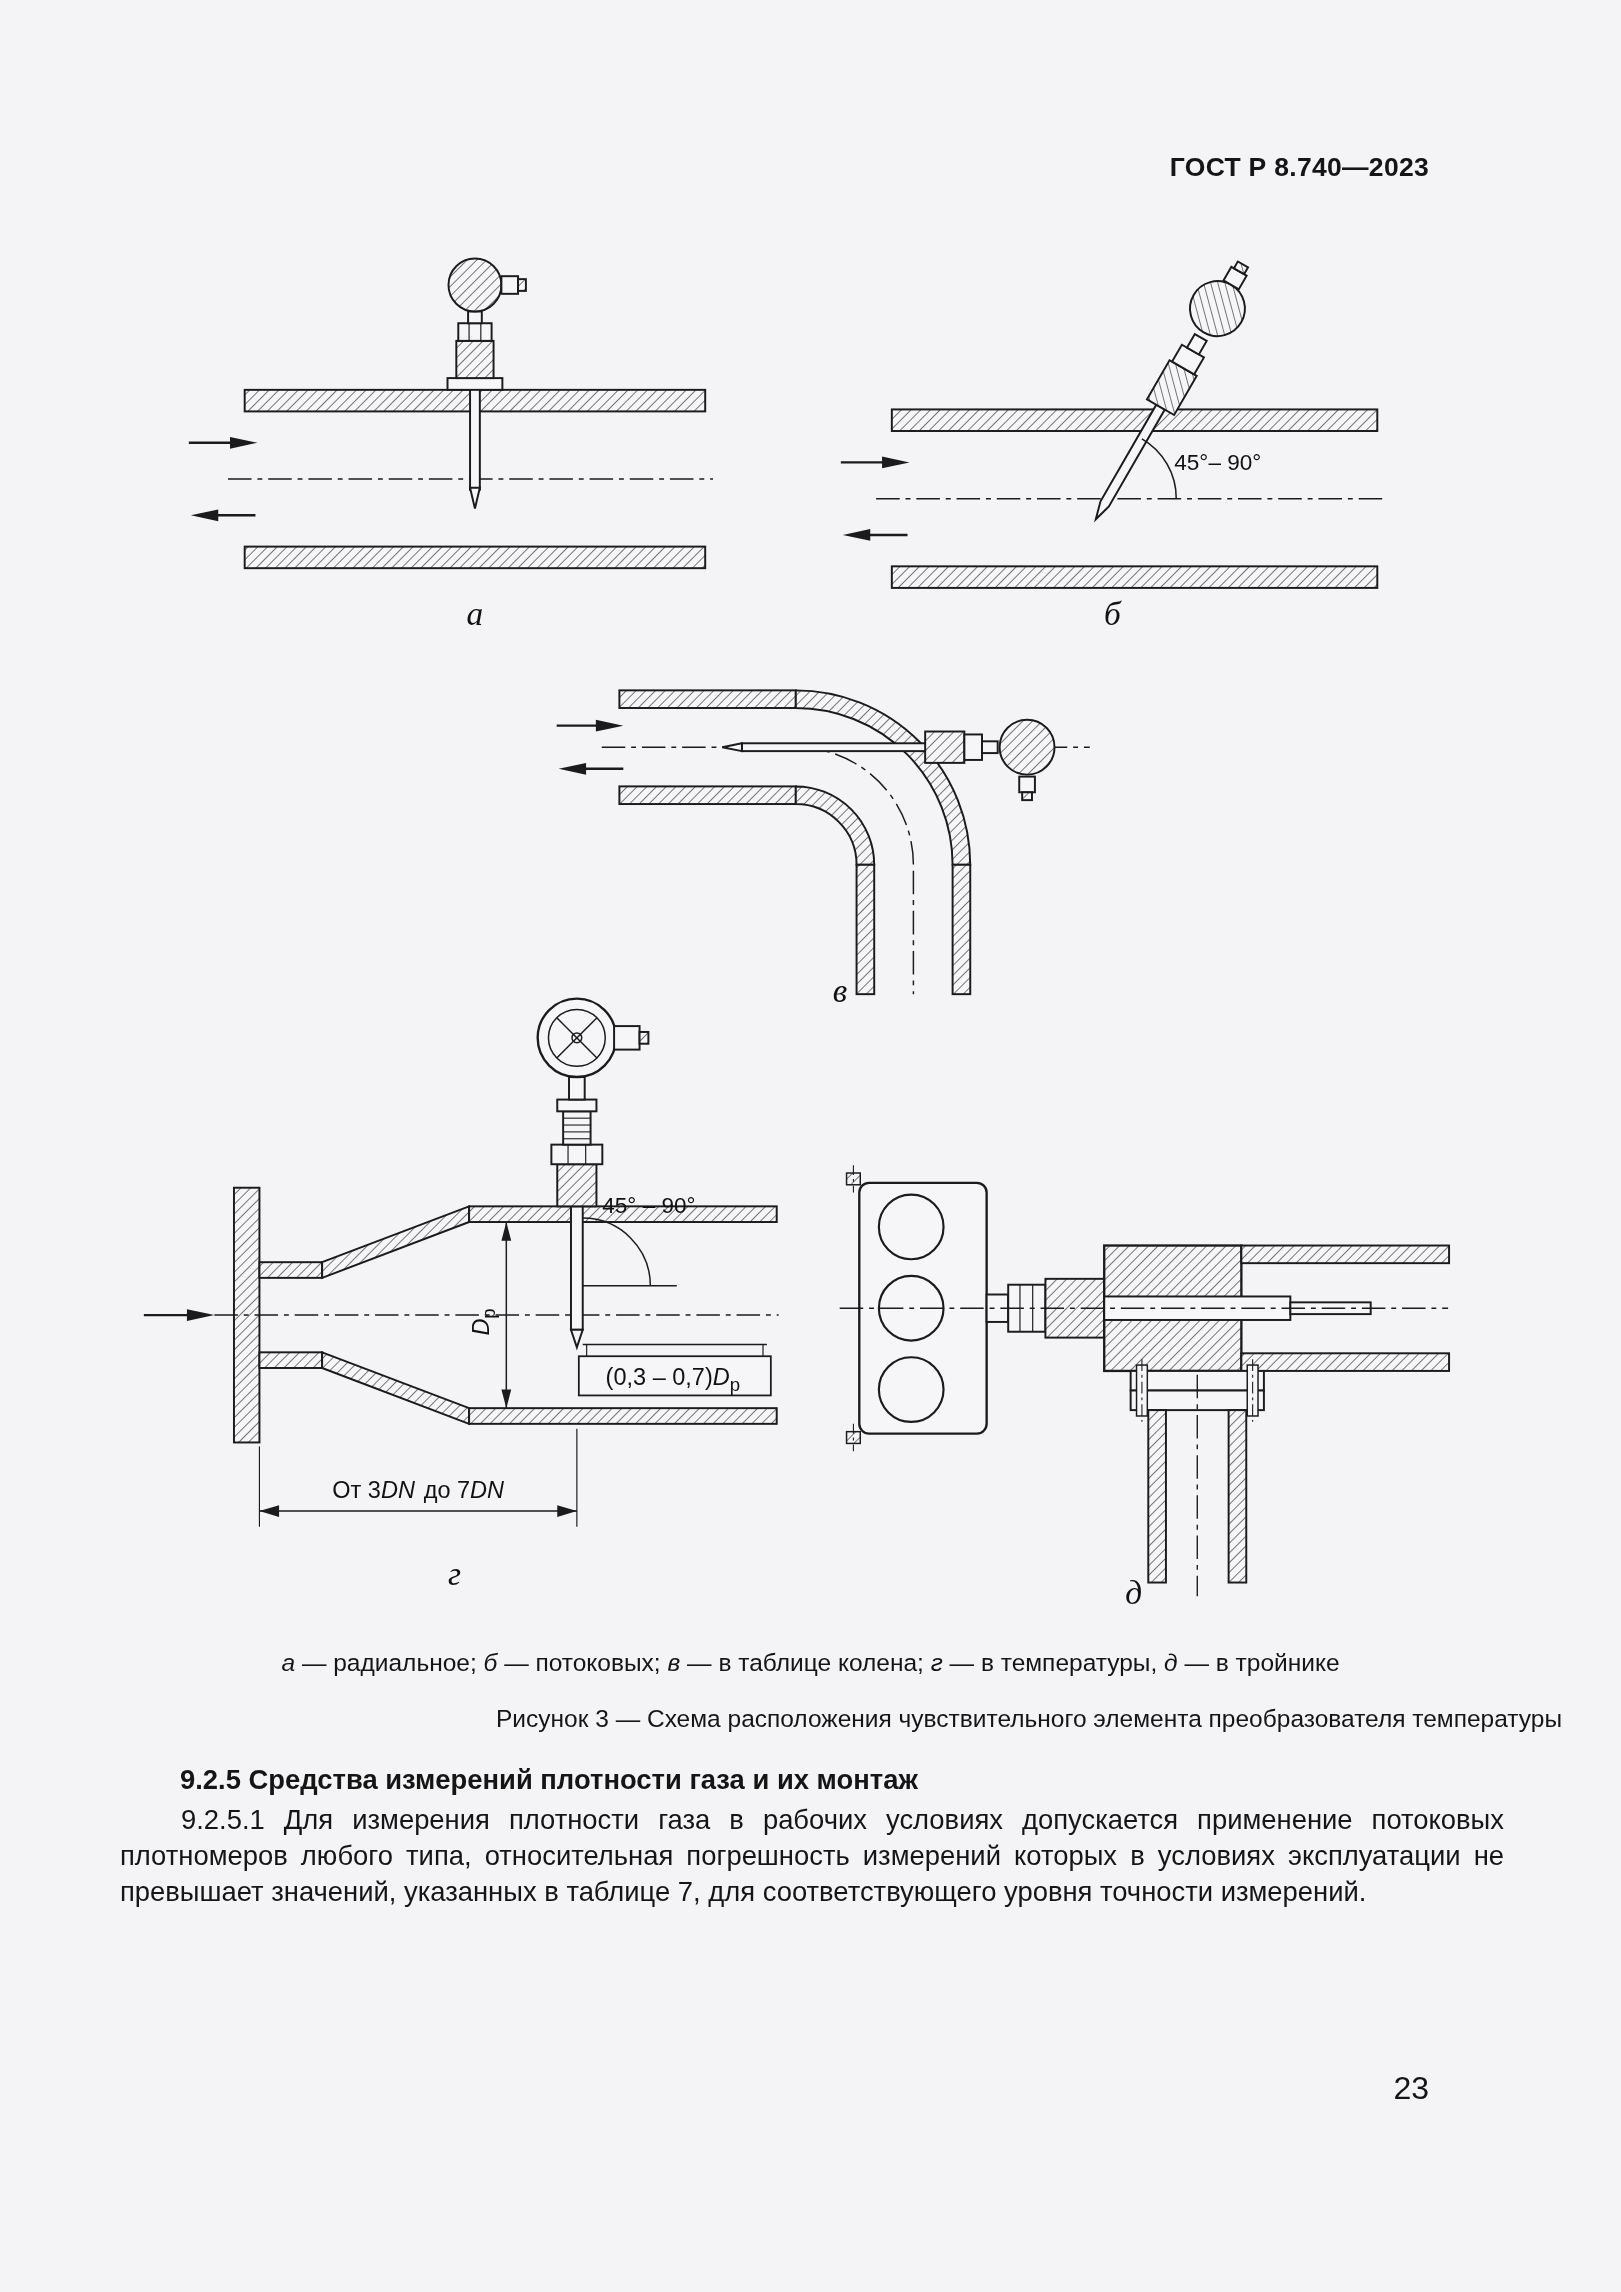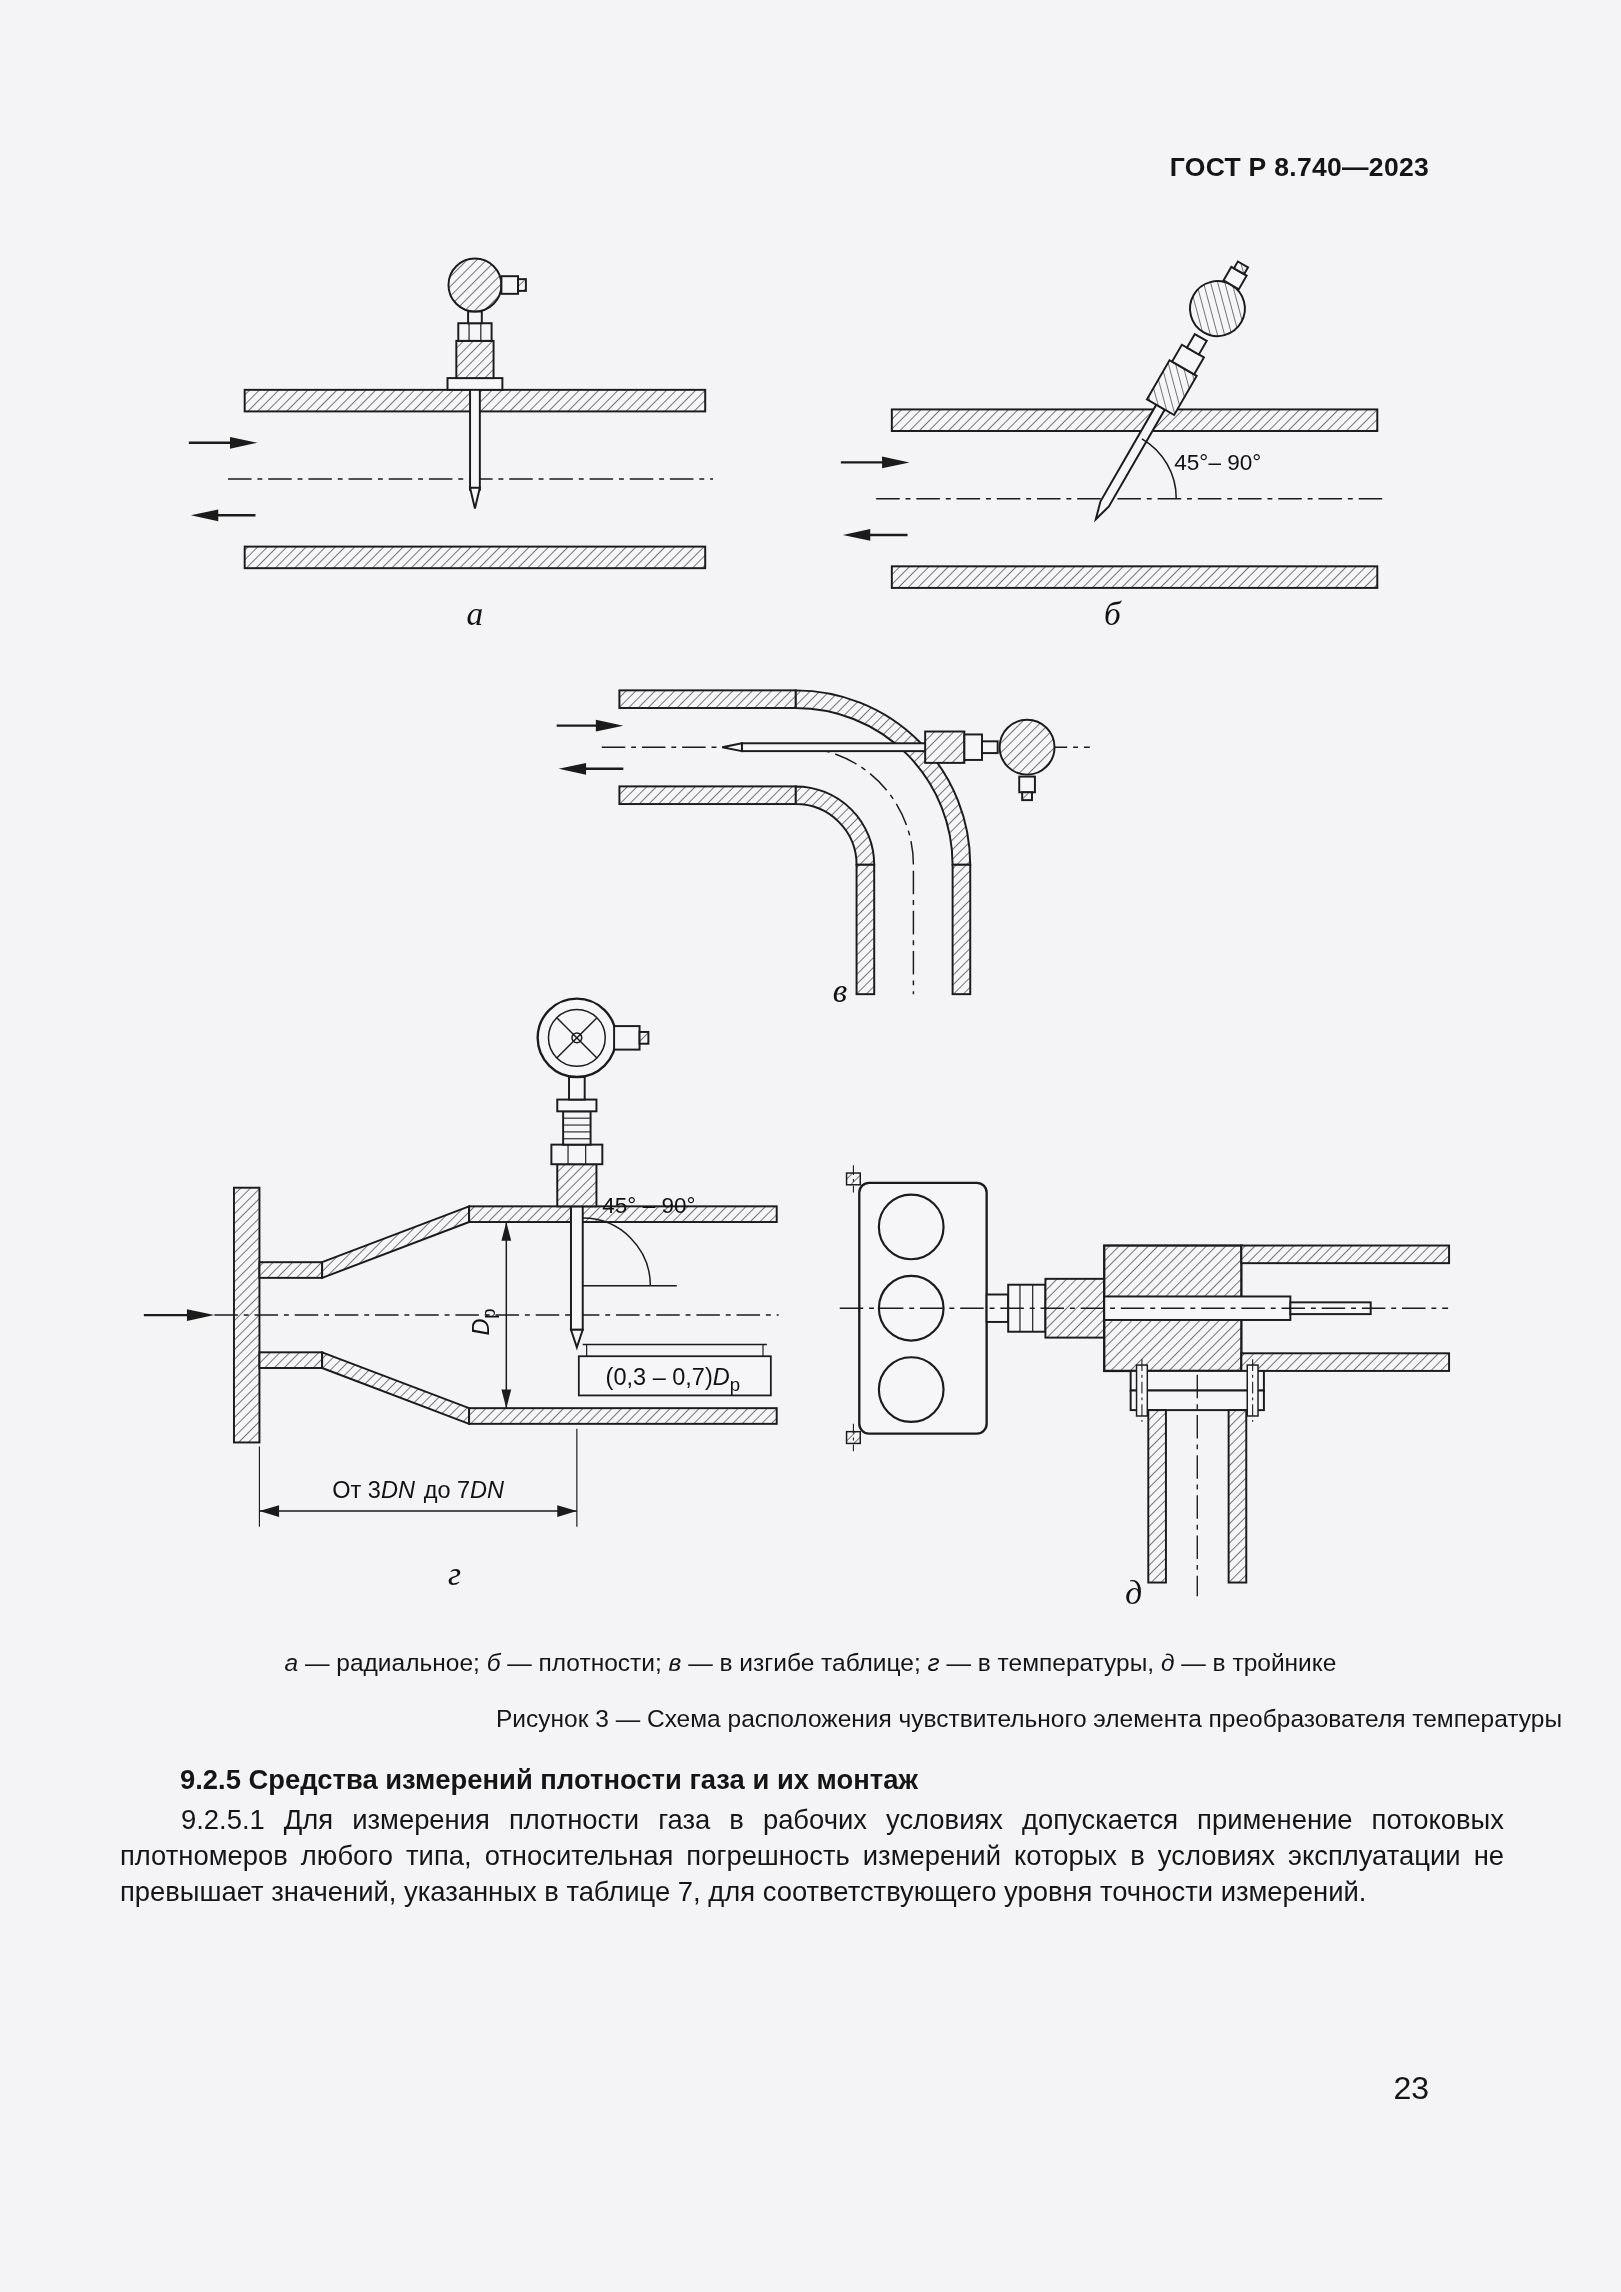--- a/index.html
+++ b/index.html
@@ -247,21 +247,21 @@
     </g>
     <g stroke="#1b1b1b" stroke-width="2">
       <rect x="330" y="254" width="18" height="176" fill="url(#hD)"></rect>
       <rect x="412" y="254" width="18" height="176" fill="url(#hD)"></rect>
     </g>
     <line x1="380" y1="218" x2="380" y2="444" stroke="#1b1b1b" stroke-width="1.4" stroke-dasharray="24 6 5 6"></line>
     <line x1="15" y1="150" x2="636" y2="150" stroke="#1b1b1b" stroke-width="1.4" stroke-dasharray="24 6 5 6"></line>
     <text class="figletter" text-anchor="middle" x="315" y="452">д</text>
   </svg>
 
-  <div class="legend"><span class="it">а</span><span> — радиальное; </span><span class="it">б</span><span> — плотности; </span><span class="it">в</span><span> — в изгибе таблице; </span><span class="it">г</span><span> — в температуры, </span><span class="it">д</span><span> — в тройнике</span></div>
+  <div class="legend"><span class="it">а</span><span> — радиальное; </span><span class="it">б</span><span> — потоковых; </span><span class="it">в</span><span> — в таблице колена; </span><span class="it">г</span><span> — в температуры, </span><span class="it">д</span><span> — в тройнике</span></div>
 
   <div class="capt">Рисунок 3 — Схема расположения чувствительного элемента преобразователя температуры</div>
 
   <div class="heading">9.2.5 Средства измерений плотности газа и их монтаж</div>
 
   <div class="para">9.2.5.1 Для измерения плотности газа в рабочих условиях допускается применение потоковых плотномеров любого типа, относительная погрешность измерений которых в условиях эксплуатации не превышает значений, указанных в таблице 7, для соответствующего уровня точности измерений.</div>
 
   <div class="pagenum">23</div>
 
 </div>

